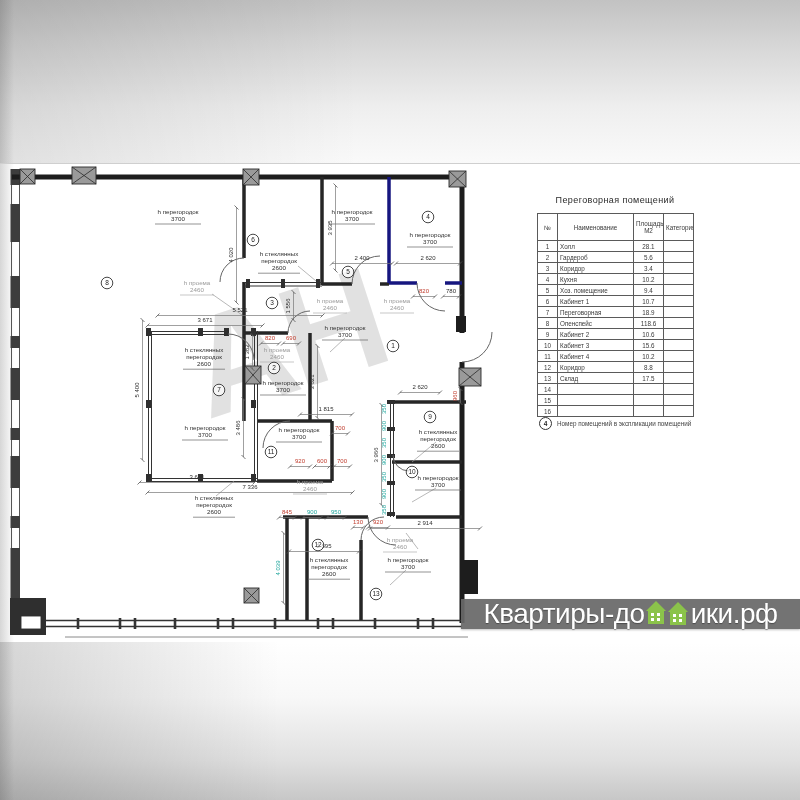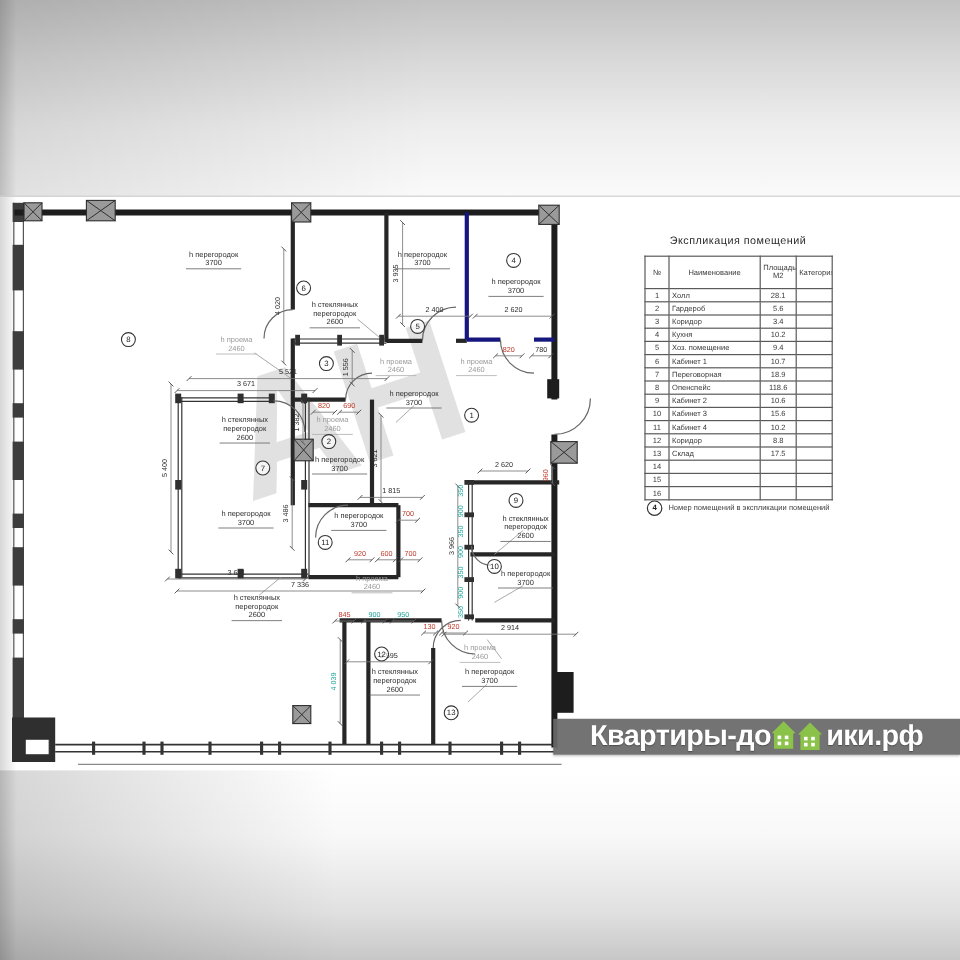--- a/index.html
+++ b/index.html
@@ -36,21 +36,21 @@
   td.c-area{text-align:center}
 
   .footnote{position:absolute;left:539px;top:417px;display:flex;align-items:center;gap:5px}
   .fn-circle{width:11px;height:11px;border:1px solid #333;border-radius:50%;
     font-size:6.5px;font-weight:bold;color:#222;display:flex;align-items:center;justify-content:center}
   .fn-text{font-size:6.3px;color:#444;white-space:nowrap}
 
   .brand{position:absolute;left:461px;top:599px;width:339px;height:30px;
     background:rgba(104,104,104,.93);display:flex;align-items:center;justify-content:center;
     box-shadow:0 1px 2px rgba(0,0,0,.25)}
-  .brand-text{color:#fff;font-weight:bold;font-size:24px;line-height:1;letter-spacing:-.5px;
+  .brand-text{color:#fff;font-weight:normal;font-size:28px;line-height:1;letter-spacing:-.5px;
     text-shadow:0 1px 1px rgba(0,0,0,.35);white-space:nowrap}
   .brand-houses{width:44px;height:27px;margin:0 1px 2px 1px}
 </style>
 </head>
 <body>
 
 <div class="bg-top"></div>
 <div class="bg-bottom"></div>
 <div class="bg-left"></div>
 <div class="paper-line"></div>
@@ -592,21 +592,21 @@
         <circle cx="318" cy="545" r="5.8" fill="rgba(255,255,255,.65)" stroke="#333" stroke-width="0.9"></circle>
         <text x="318" y="547.2" text-anchor="middle" fill="#222" font-size="6.5">12</text>
       </g>
       <g>
         <circle cx="376" cy="594" r="5.8" fill="rgba(255,255,255,.65)" stroke="#333" stroke-width="0.9"></circle>
         <text x="376" y="596.2" text-anchor="middle" fill="#222" font-size="6.5">13</text>
       </g>
     </g>
 </svg>
 
-<div class="expl-title">Экспликация помещений</div>
+<div class="expl-title">Переговорная помещений</div>
 
 <table class="expl">
   <colgroup>
       <col style="width:20px">
       <col style="width:76px">
       <col style="width:30px">
       <col style="width:30px">
     </colgroup>
   <thead>
       <tr id="expl-head">

